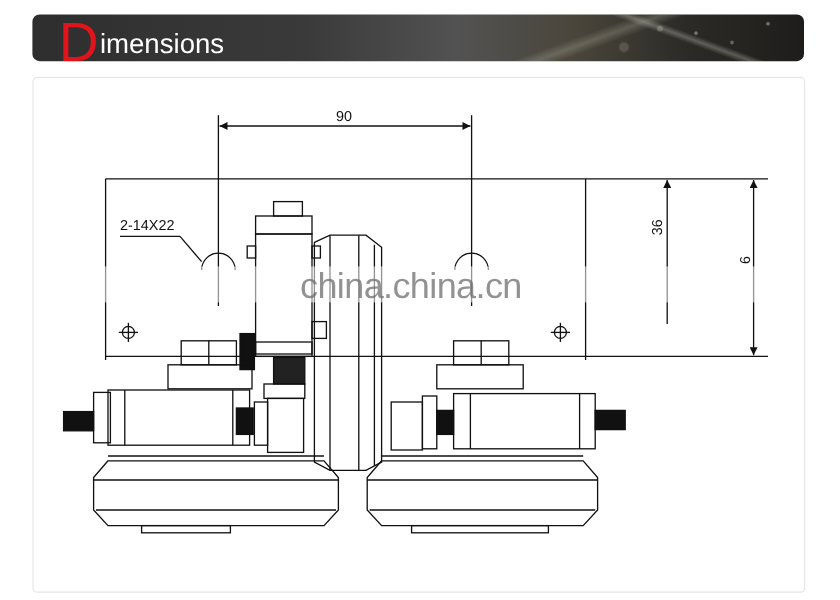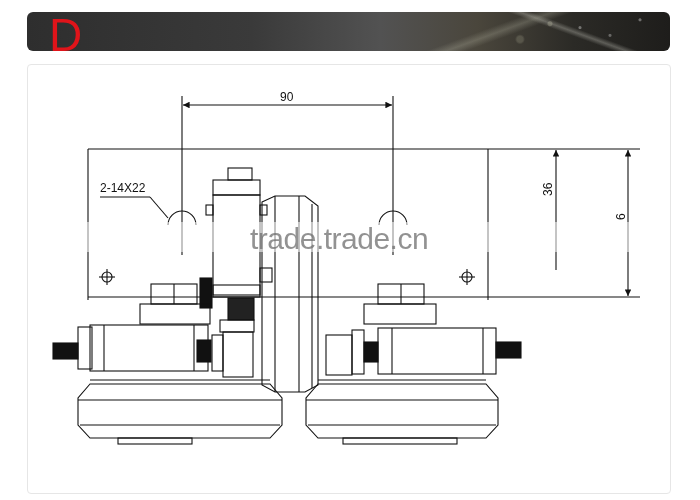--- a/index.html
+++ b/index.html
@@ -47,20 +47,21 @@
     }
     .dim-label { font-family: "Liberation Sans", sans-serif; font-size: 12px; fill: #111; }
   </style>
 </head>
 <body>
 
 <div class="header-bar">
   <div class="sparkle"></div>
   <div class="header-title">
     <span class="cap">D</span>
+    <span class="rest">imensions</span>
   </div>
 </div>
 
 <div class="panel"></div>
 
 <svg class="drawing" width="700" height="500" viewBox="0 0 700 500" fill="none" stroke="#111" stroke-width="1.1">
   <defs>
     <marker id="arr" viewBox="0 0 10 10" refX="10" refY="5" markerWidth="8" markerHeight="6" orient="auto-start-reverse">
       <path d="M0,0 L10,5 L0,10 z" fill="#111" stroke="none"></path>
     </marker>
@@ -163,13 +164,13 @@
     <path d="M318 384 L306 398 L306 425 L318 438 L486 438 L498 425 L498 398 L486 384 Z"></path>
     <line x1="306" y1="400" x2="498" y2="400"></line>
     <line x1="308" y1="425" x2="496" y2="425"></line>
     <rect x="343" y="438" width="114" height="6"></rect>
     <line x1="318" y1="380" x2="486" y2="380"></line>
   </g>
 
   <rect x="30" y="222" width="640" height="30" fill="rgba(255,255,255,0.55)" stroke="none"></rect>
 </svg>
 
-<div class="watermark">trade.trade.cn</div>
+<div class="watermark">china.china.cn</div>
 
 </body></html>

